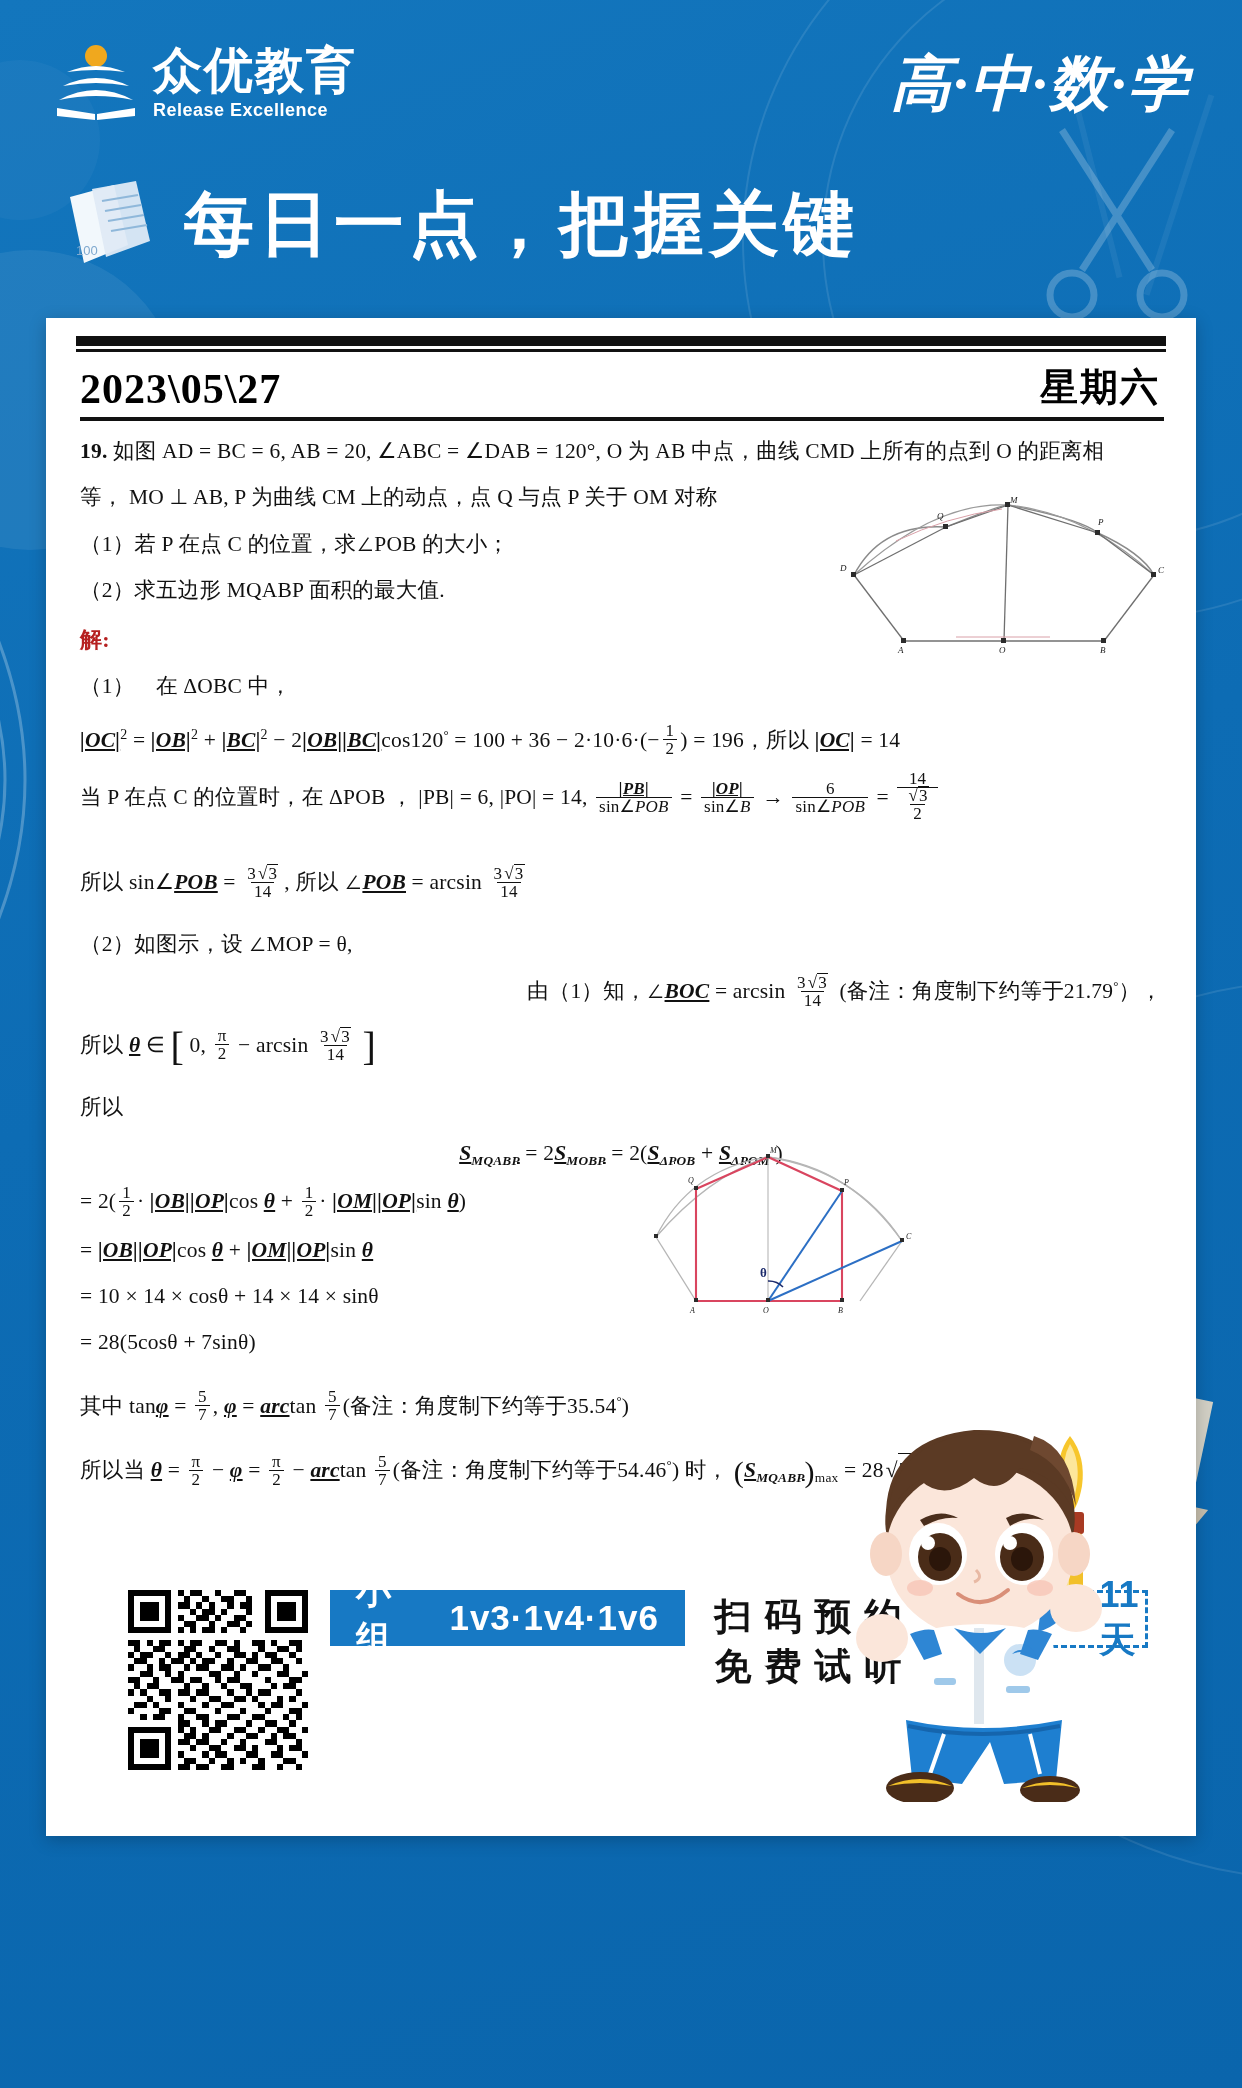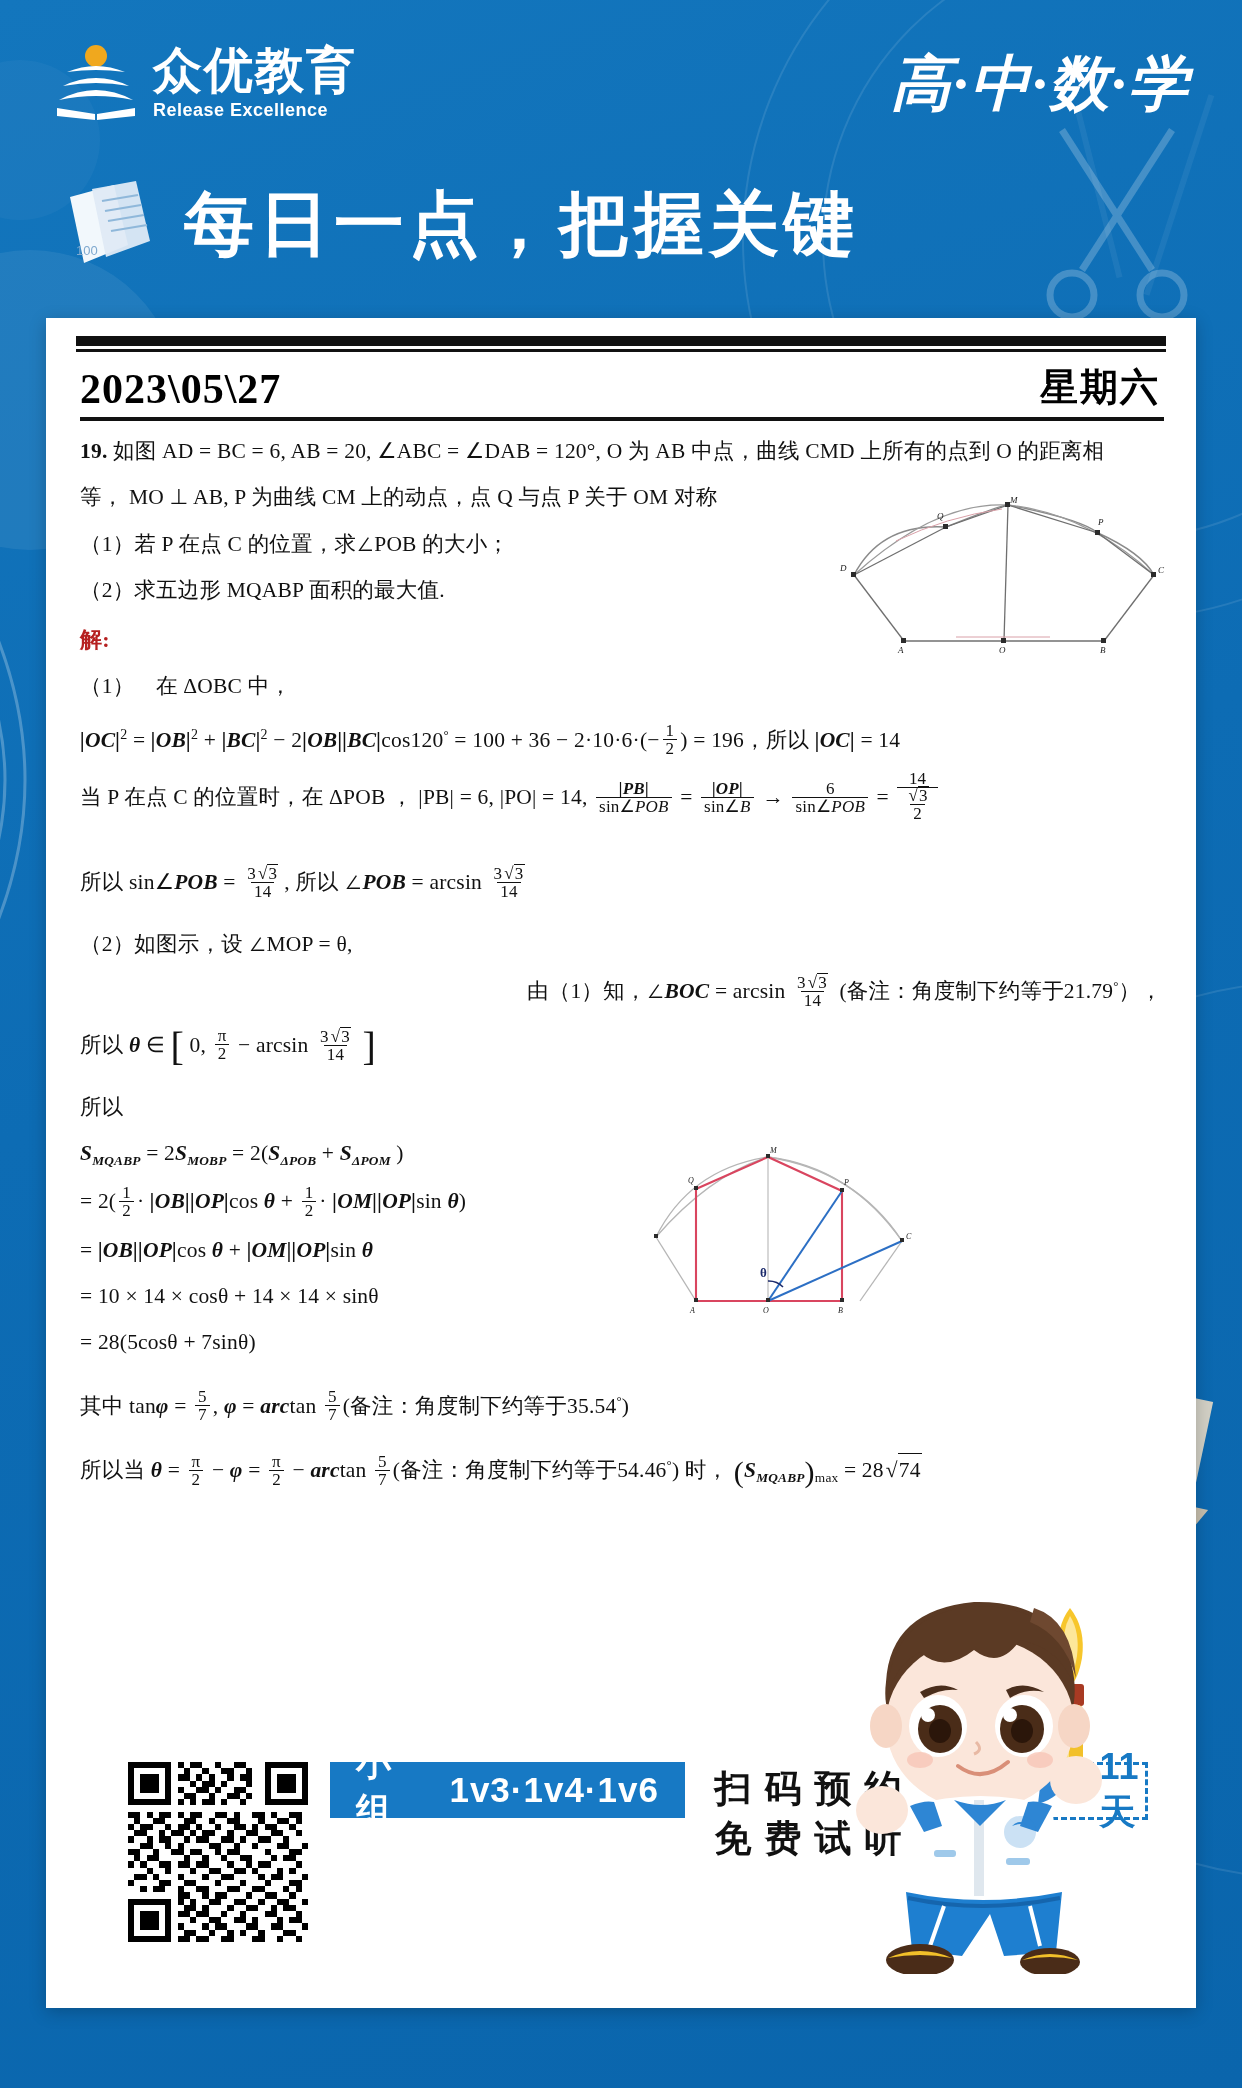--- a/index.html
+++ b/index.html
@@ -24,35 +24,35 @@
   #logo-text{display:flex;flex-direction:column;line-height:1;}
   #logo-cn{font-family:"Liberation Sans",sans-serif;font-weight:bold;font-size:49px;color:#ffffff;letter-spacing:2px;}
   #logo-en{font-family:"Liberation Sans",sans-serif;font-weight:bold;font-size:18px;color:#ffffff;letter-spacing:0.5px;margin-top:6px;}
   #subject-title{position:absolute;right:52px;top:44px;font-family:"Liberation Serif",serif;font-weight:bold;font-size:60px;color:#ffffff;letter-spacing:2px;font-style:italic;}
 
   #slogan-row{position:absolute;left:0;top:170px;width:1242px;height:110px;display:flex;align-items:center;}
   #slogan-doc{width:110px;height:92px;margin-left:62px;position:relative;flex:none;}
   #slogan-text{font-family:"Liberation Sans",sans-serif;font-weight:bold;font-size:70px;color:#ffffff;letter-spacing:5px;margin-left:12px;white-space:nowrap;}
 
   
-  #paper{position:absolute;left:46px;top:318px;width:1150px;height:1690px;background:#ffffff;box-shadow:0 4px 16px rgba(0,0,0,0.22);}
+  #paper{position:absolute;left:46px;top:318px;width:1150px;height:1518px;background:#ffffff;box-shadow:0 4px 16px rgba(0,0,0,0.22);}
   #paper-inner{position:absolute;inset:0;padding:18px 26px 0 26px;}
 
   #rule-top{height:10px;background:#111;margin:0 4px 0 4px;}
   #rule-top2{height:3px;background:#111;margin:3px 4px 0 4px;}
 
   #date-row{display:flex;align-items:flex-end;justify-content:space-between;padding:10px 10px 4px 8px;}
   #date-text{font-family:"Liberation Serif",serif;font-weight:bold;font-size:42px;color:#000;letter-spacing:1px;}
   #weekday-text{font-family:"Liberation Serif",serif;font-weight:bold;font-size:38px;color:#000;letter-spacing:2px;}
   #rule-under{height:4px;background:#111;margin:0 6px 14px 8px;}
 
   
   #body-area{position:relative;padding:0 8px;font-family:"Liberation Serif",serif;color:#111;}
   .mline{font-size:21.5px;line-height:1.55;margin-bottom:13px;letter-spacing:0.2px;}
-  .mi{font-style:italic;font-family:"Liberation Serif",serif;font-weight:bold;}
+  .mi{font-style:italic;font-family:"Liberation Serif",serif;font-weight:bold;text-decoration:underline;}
   .mb{font-weight:bold;}
   .jie{color:#b62020;font-weight:bold;font-size:22px;}
   .frac{display:inline-flex;flex-direction:column;align-items:center;vertical-align:middle;margin:0 3px;line-height:1;position:relative;top:-2px;}
   .frac .num{font-size:17px;padding:0 3px;}
   .frac .den{font-size:17px;padding:0 3px;border-top:1.4px solid #111;}
   .sq{display:inline-block;position:relative;padding-left:2px;}
   .sq .bar{display:inline-block;border-top:1.4px solid #111;padding:0 1px;}
   sup{font-size:0.65em;}
   sub{font-size:0.62em;}
   .deg{font-size:0.6em;vertical-align:super;}
@@ -332,21 +332,21 @@
       − arcsin
       <span class="frac">
             <span class="num">3<span class="sq">√<span class="bar">3</span></span></span>
             <span class="den">14</span>
           </span>
       <span class="brk">]</span>
     </div>
 
     <div class="mline" style="margin-top:26px;">所以</div>
 
-    <div class="mline" style="margin-top:12px;">
+    <div class="mline" style="margin-top:12px;text-align:center;">
       <i class="mi">S<sub>MQABP</sub></i> = 2<i class="mi">S<sub>MOBP</sub></i> = 2(<i class="mi">S<sub>ΔPOB</sub></i> + <i class="mi">S<sub>ΔPOM</sub></i> )
     </div>
 
     <div class="mline">
       = 2(<span class="frac">
             <span class="num">1</span>
             <span class="den">2</span>
           </span>· <i class="mi">|OB||OP|</i>cos <i class="mi">θ</i> +
       <span class="frac">
             <span class="num">1</span>

